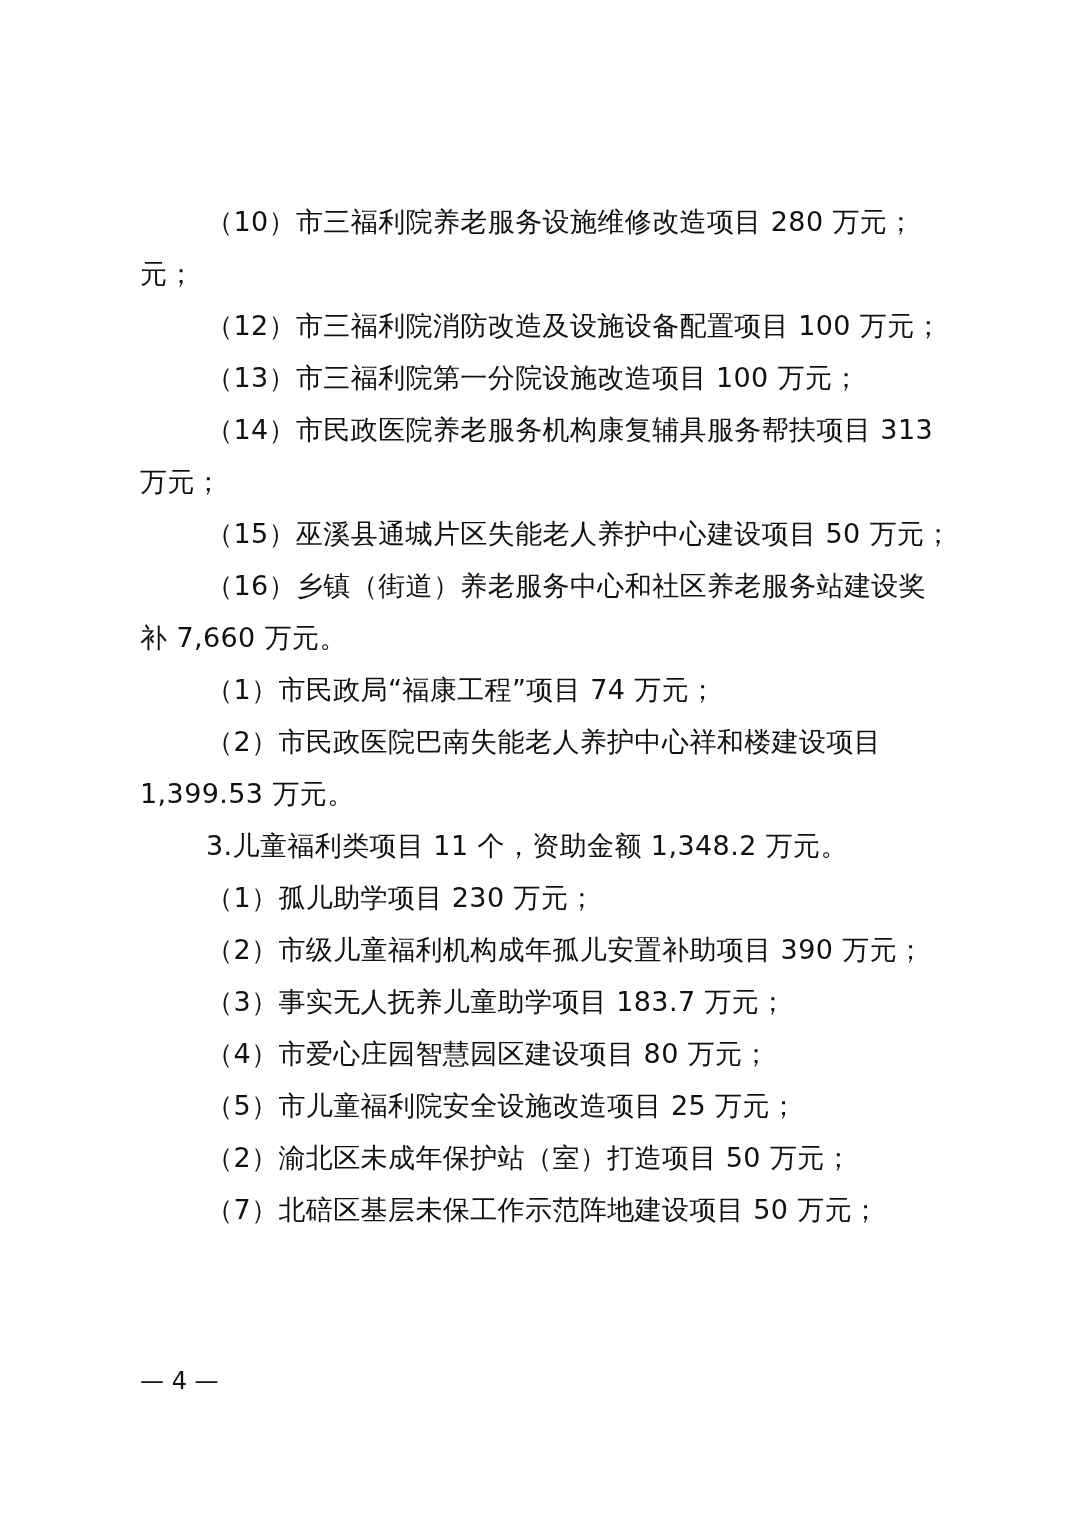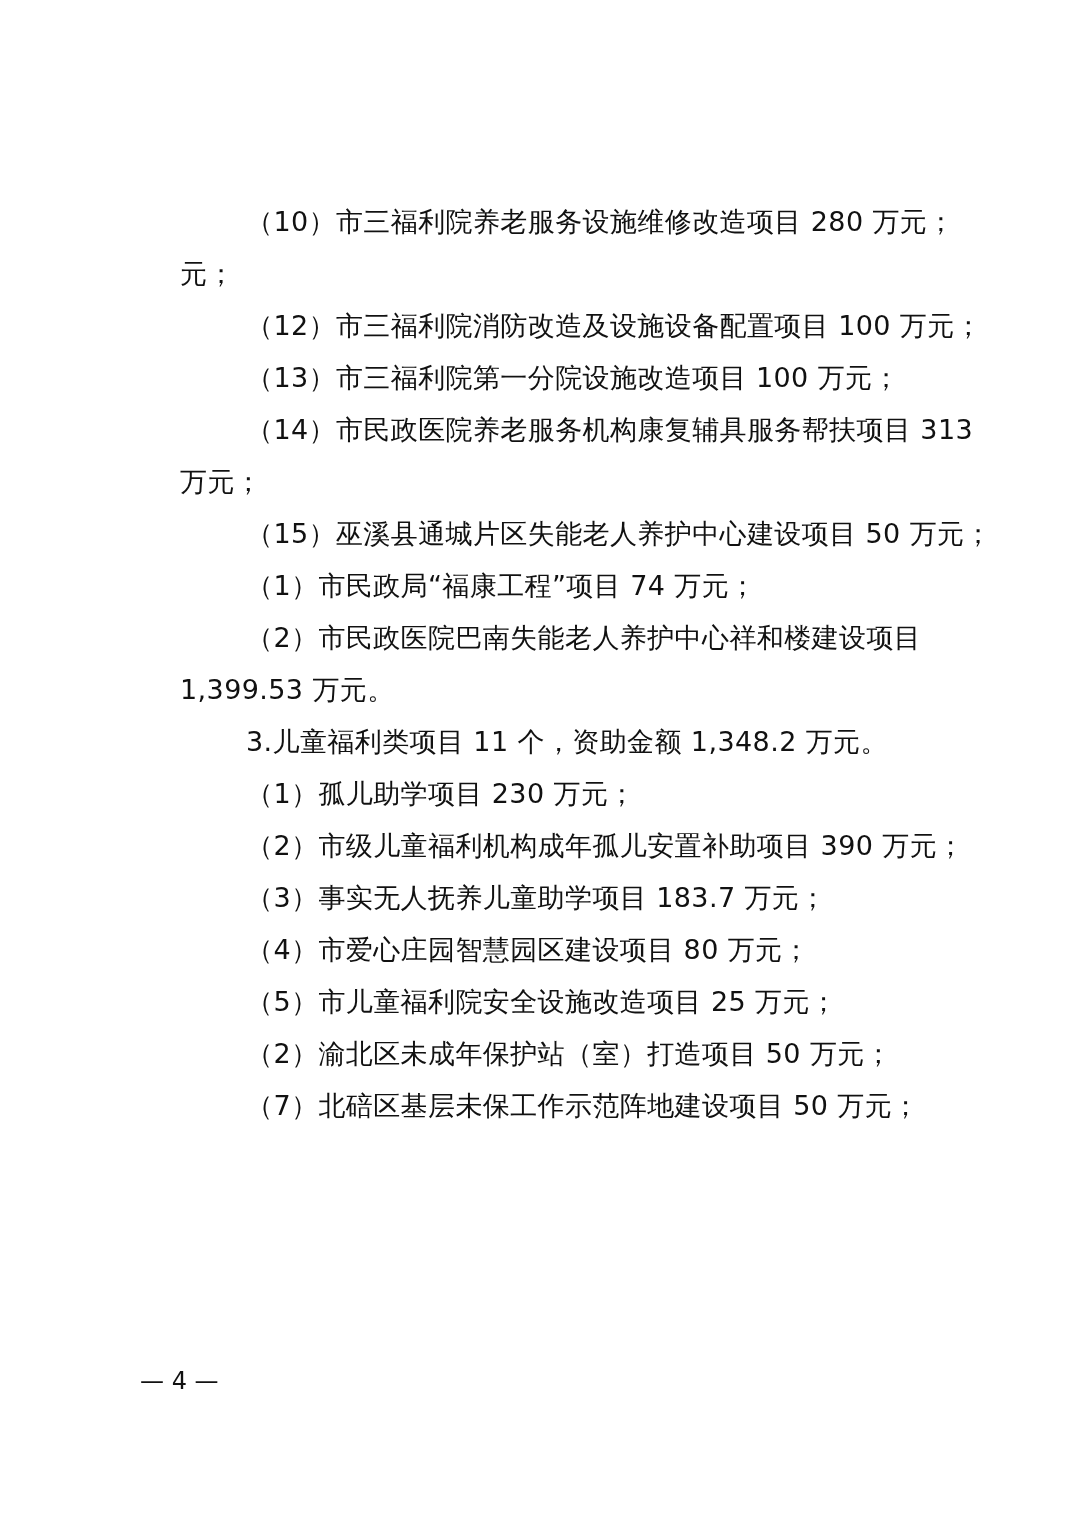--- a/index.html
+++ b/index.html
@@ -19,21 +19,20 @@
       position: absolute;
       left: 0; top: 0;
       width: 1074px;
       height: 1520px;
     }
     .content {
       position: absolute;
       left: 140px;
       top: 196px;
       width: 800px;
-      margin-left: 40px;
     }
     .page-number {
       position: absolute;
       left: 140px;
       top: 1365px;
       font-size: 24px;
       line-height: 32px;
     }
   </style>
 </head>
@@ -52,20 +51,24 @@
       </div>
       <div class="para-block">
         <div class="line first">（13）市三福利院第一分院设施改造项目 100 万元；</div>
       </div>
       <div class="para-block">
         <div class="line first">（14）市民政医院养老服务机构康复辅具服务帮扶项目 313</div>
         <div class="line cont">万元；</div>
       </div>
       <div class="para-block">
         <div class="line first">（15）巫溪县通城片区失能老人养护中心建设项目 50 万元；</div>
+      </div>
+      <div class="para-block">
+        <div class="line first">（16）乡镇（街道）养老服务中心和社区养老服务站建设奖</div>
+        <div class="line cont">补 7,660 万元。</div>
       </div>
       <div class="para-block">
         <div class="line first">（1）市民政局“福康工程”项目 74 万元；</div>
       </div>
       <div class="para-block">
         <div class="line first">（2）市民政医院巴南失能老人养护中心祥和楼建设项目</div>
         <div class="line cont">1,399.53 万元。</div>
       </div>
       <div class="para-block">
         <div class="line first">3.儿童福利类项目 11 个，资助金额 1,348.2 万元。</div>

